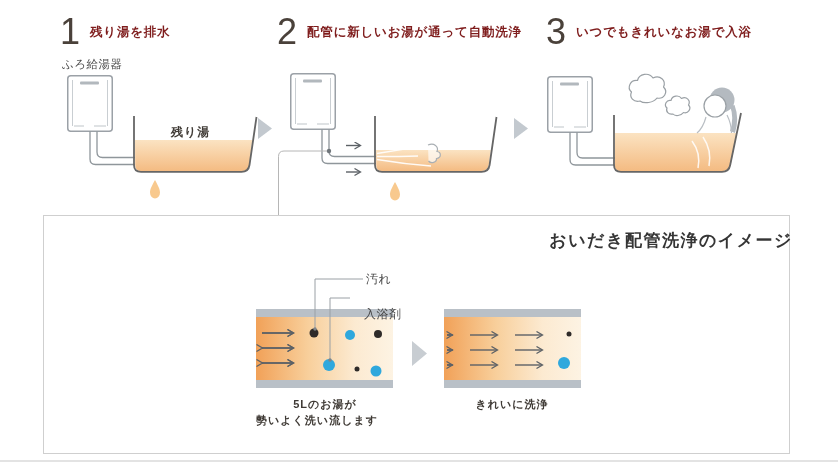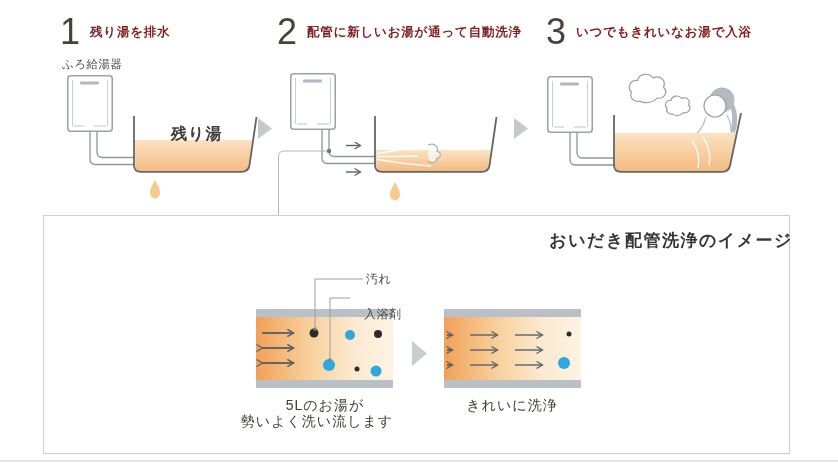--- a/index.html
+++ b/index.html
@@ -10,32 +10,32 @@
   
   .step-header{position:absolute;display:flex;align-items:center;z-index:3;}
   .step-num{
     font-size:36px;line-height:34px;font-weight:400;color:#4a413a;
     letter-spacing:-1px;
   }
   .step-label{
     margin-left:11px;font-size:12.5px;font-weight:600;letter-spacing:0.8px;color:#7f1d1d;
   }
   .small-label{position:absolute;font-size:11.5px;color:#4a4a4a;letter-spacing:0.5px;z-index:3;}
-  .water-label{position:absolute;font-size:16px;font-weight:700;color:#3f3a35;letter-spacing:1px;z-index:3;}
+  .water-label{position:absolute;font-size:12px;font-weight:700;color:#3f3a35;letter-spacing:1px;z-index:3;}
   
   .detail-box{
     position:absolute;left:43px;top:215px;width:747px;height:239px;
     border:1.5px solid #cfcfcf;background:#fff;z-index:0;box-sizing:border-box;
   }
   .detail-title{
     position:absolute;left:43px;top:229px;width:750px;text-align:right;
     font-size:17px;font-weight:700;letter-spacing:1.5px;color:#353535;z-index:3;
   }
   .legend-label{position:absolute;font-size:12px;color:#454545;letter-spacing:0.5px;z-index:3;}
-  .caption{position:absolute;text-align:center;font-size:14px;font-weight:400;color:#3f3a35;letter-spacing:1px;z-index:3;}
+  .caption{position:absolute;text-align:center;font-size:11px;font-weight:700;color:#3f3a35;letter-spacing:1px;z-index:3;}
   svg.scene{position:absolute;left:0;top:0;z-index:1;}
   .bottom-hairline{position:absolute;left:0;top:460px;width:838px;height:1.5px;background:#e3e3e3;z-index:0;}
 </style>
 </head>
 <body>
 
 <div class="stage">
 
   <div class="step-header" style="left:60px;top:15px;">
     <span class="step-num">1</span>

